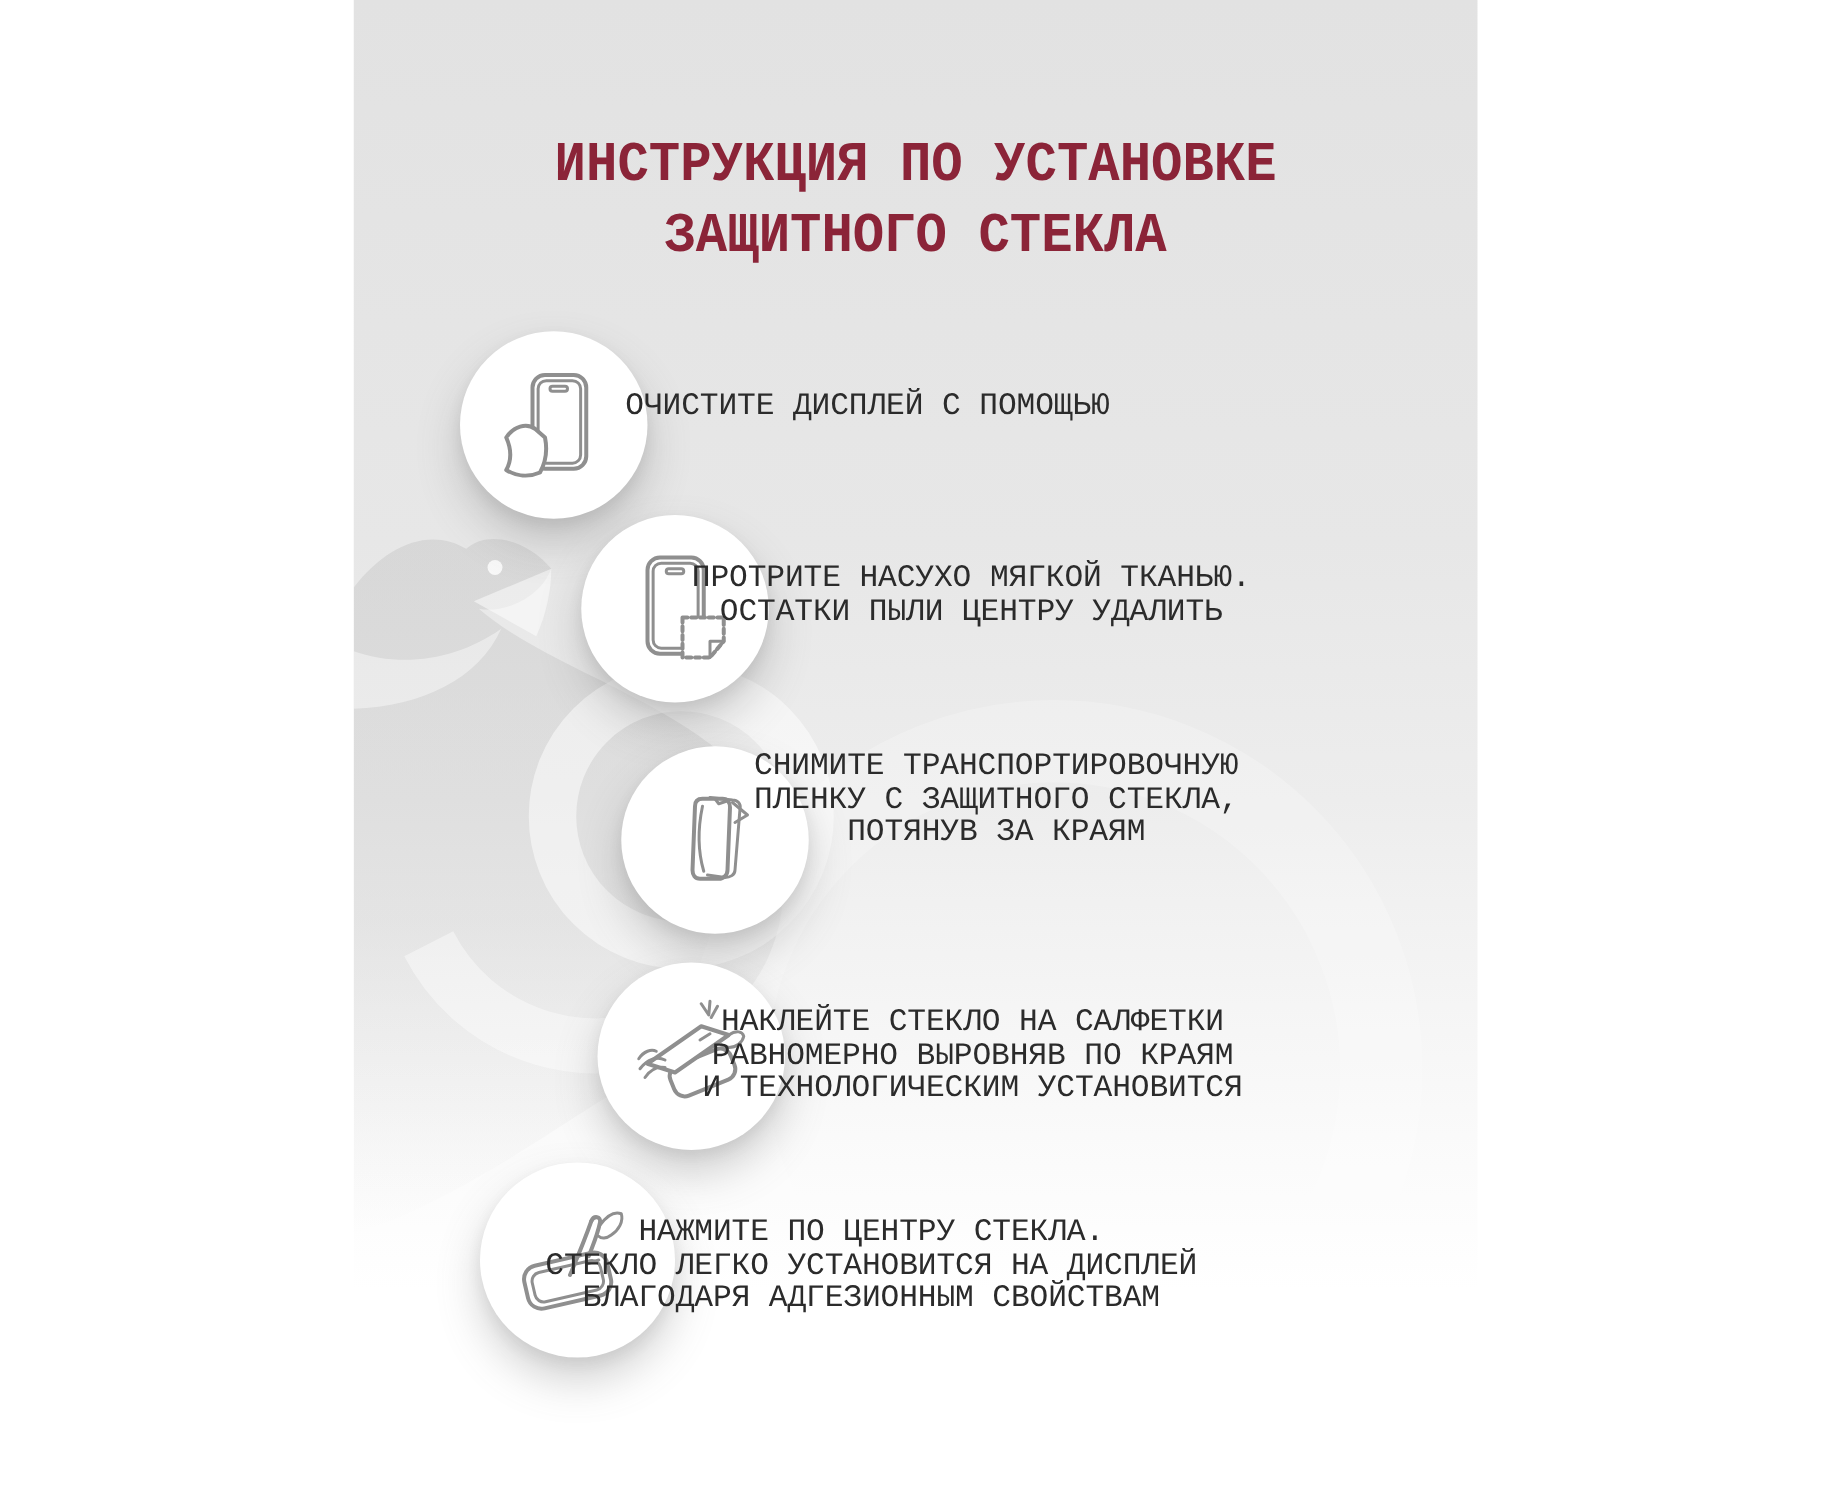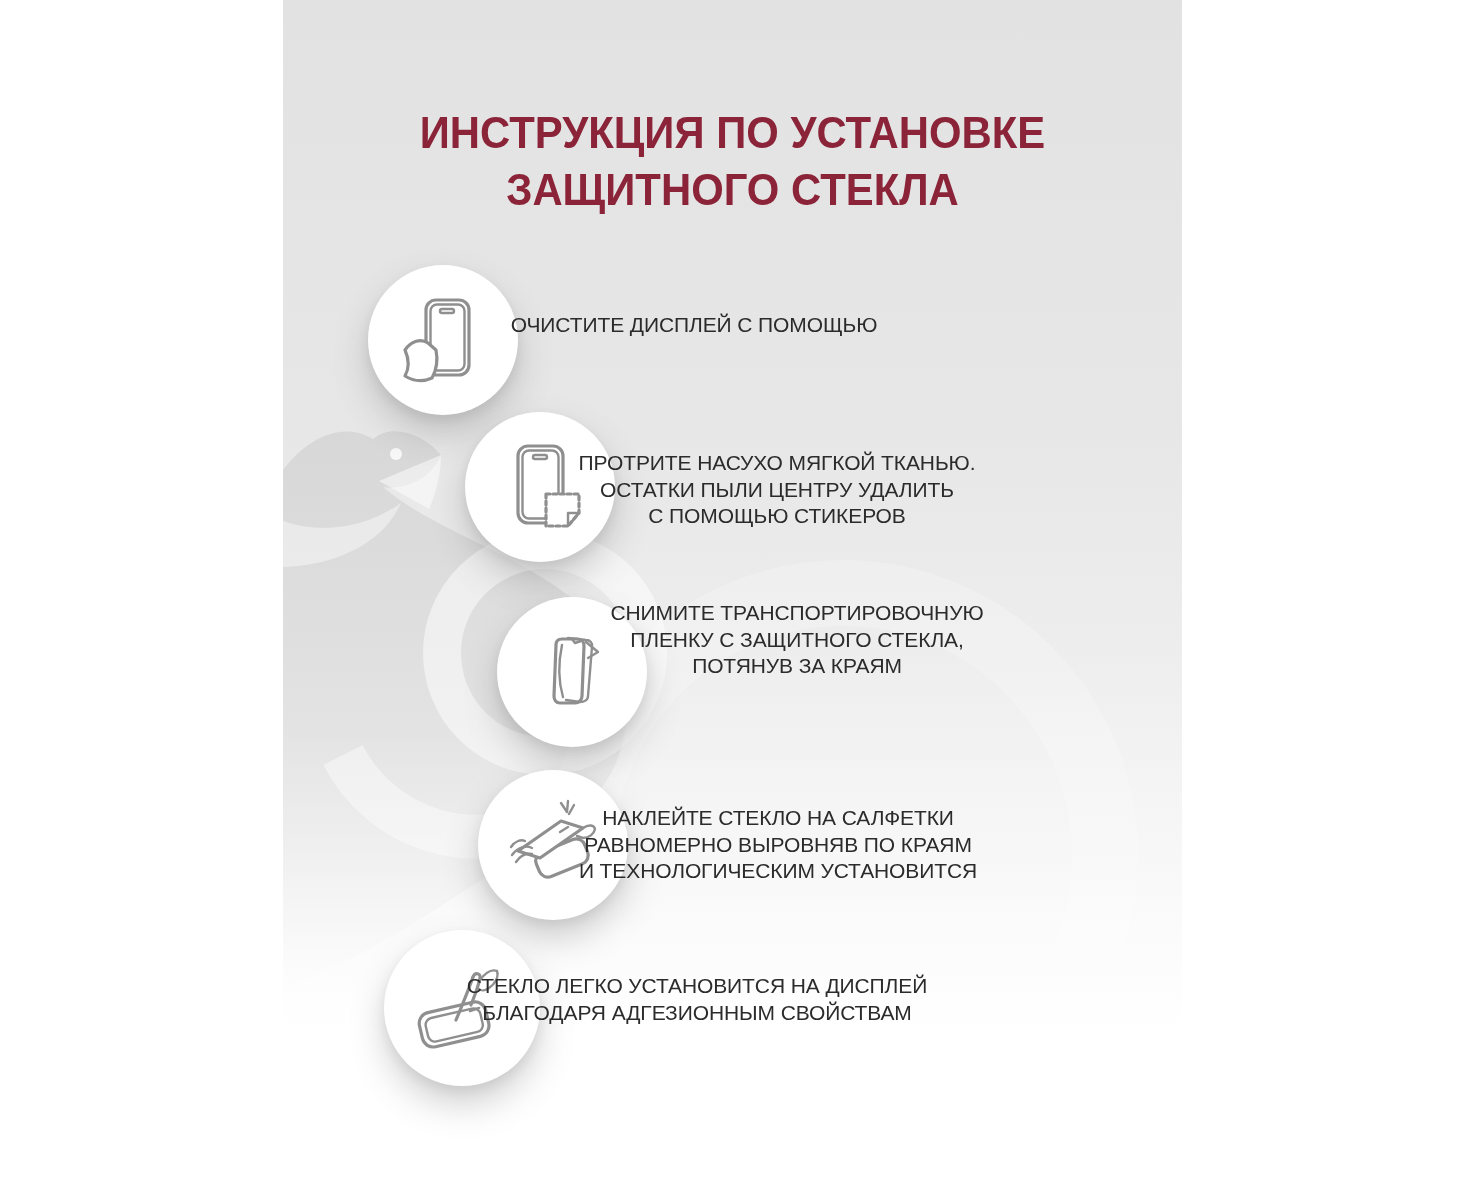--- a/index.html
+++ b/index.html
@@ -5,20 +5,21 @@
   html,body{margin:0;padding:0;}
   body{
     width:1467px;height:1200px;
     background:#ffffff;
     font-family:"Liberation Sans", sans-serif;
     position:relative;overflow:hidden;
   }
   .panel{
     position:absolute;left:283px;top:0;width:899px;height:1032px;
     background:linear-gradient(180deg,#e2e2e2 0%,#e7e7e7 42%,#ededed 62%,#fafafa 88%,#ffffff 100%);
+    font-family:Liberation Mono, monospace;
   }
   .watermark{
     position:absolute;left:0;top:425px;width:899px;height:660px;
     pointer-events:none;
   }
   .title{
     position:absolute;left:0;top:104px;width:899px;
     text-align:center;color:#8B2438;
     font-weight:700;font-size:45px;line-height:57px;
     transform:scaleX(0.93);transform-origin:50% 0;
@@ -30,21 +31,21 @@
     box-shadow:0 18px 34px rgba(104,104,104,0.30), 0 5px 12px rgba(0,0,0,0.07);
     display:flex;align-items:center;justify-content:center;
   }
   .step-circle svg{width:100px;height:100px;display:block;}
   .ic{fill:none;stroke:#8f8f8f;stroke-width:3.2;stroke-linecap:round;stroke-linejoin:round;}
   .ic-thin{fill:none;stroke:#8f8f8f;stroke-width:2.4;stroke-linecap:round;stroke-linejoin:round;}
   .ic-fill{fill:#ffffff;stroke:#8f8f8f;stroke-width:3.2;stroke-linecap:round;stroke-linejoin:round;}
   .step-text{
     position:absolute;transform:translateX(-50%);
     text-align:center;color:#2b2b2b;
-    font-size:21px;line-height:26.5px;font-weight:400;letter-spacing:-0.1px;
+    font-size:25px;line-height:26.5px;font-weight:400;letter-spacing:-0.1px;
   }
   .step-text span{display:block;white-space:nowrap;}
   
   .c1{left:85px;top:265px;}
   .c2{left:182px;top:412px;}
   .c3{left:214px;top:597px;}
   .c4{left:195px;top:770px;}
   .c5{left:101px;top:930px;width:156px;height:156px;}
   
   .t1{left:411px;top:312px;}
@@ -102,21 +103,20 @@
       <rect class="ic" x="28" y="9" width="45" height="77" rx="10"></rect>
       <rect class="ic-thin" x="32.5" y="13.5" width="36" height="68" rx="6.5"></rect>
       <rect class="ic-thin" x="43" y="18" width="14" height="4" rx="2"></rect>
       <path class="ic-fill" d="M56 57 H89 V76 L78 89 H56 Z" stroke-dasharray="4 3"></path>
       <path class="ic-thin" d="M89 76 L78 76 L78 89 Z"></path>
     </svg>
   </div>
   <div class="step-text t2">
     <span>ПРОТРИТЕ НАСУХО МЯГКОЙ ТКАНЬЮ.</span>
     <span>ОСТАТКИ ПЫЛИ ЦЕНТРУ УДАЛИТЬ</span>
-    <span>С ПОМОЩЬЮ СТИКЕРОВ</span>
   </div>
 
   <div class="step-circle c3">
     <svg viewBox="0 0 100 100">
       <path class="ic-thin" d="M46 16 L64 18 C68 18 71 21 70 25 L66 74 C66 78 62 80 58 80 L44 78"></path>
       <path class="ic-thin" d="M64 20 L76 30 L66 36"></path>
       <path class="ic" d="M40 17 H56 C60 17 62 20 62 24 L60 74 C60 78 57 81 53 81 H38 C34 81 32 78 32 74 L34 23 C34 19 36 17 40 17 Z"></path>
       <path class="ic-thin" d="M40 23 C36 42 36 58 41 75"></path>
       <path class="ic-thin" d="M50 17 l3 4 l6 -2"></path>
     </svg>
@@ -147,17 +147,18 @@
     <svg viewBox="0 0 100 100">
       <rect class="ic" x="8" y="49" width="68" height="35" rx="11" transform="rotate(-13 42 66)"></rect>
       <rect class="ic-thin" x="14" y="55" width="56" height="24" rx="7" transform="rotate(-13 42 66)"></rect>
       <path class="ic-thin" d="M58 53 l9 -3"></path>
       <path class="ic" d="M44 62 C49 50 55 36 61 19"></path>
       <path class="ic" d="M61 19 C63 14 69 15 68 20 C66 30 62 39 59 47"></path>
       <path class="ic-thin" d="M68 22 C74 14 80 11 85 13 M85 13 C87 19 83 26 77 30 C73 33 69 33 67 31"></path>
     </svg>
   </div>
   <div class="step-text t5">
+    <span>НАЖМИТЕ ПО ЦЕНТРУ СТЕКЛА.</span>
     <span>СТЕКЛО ЛЕГКО УСТАНОВИТСЯ НА ДИСПЛЕЙ</span>
     <span>БЛАГОДАРЯ АДГЕЗИОННЫМ СВОЙСТВАМ</span>
   </div>
 
 </div>
 
 </body></html>

